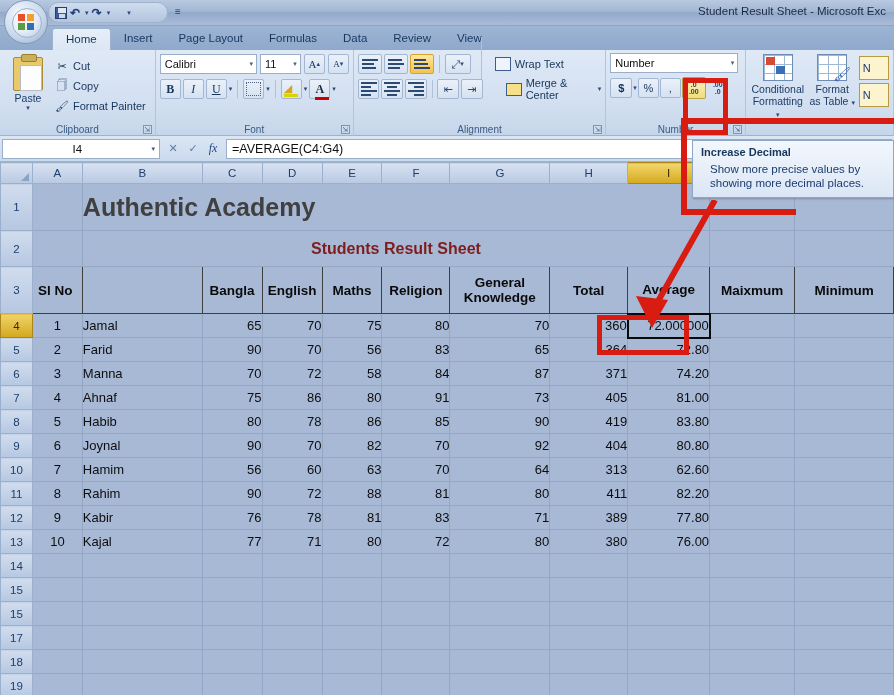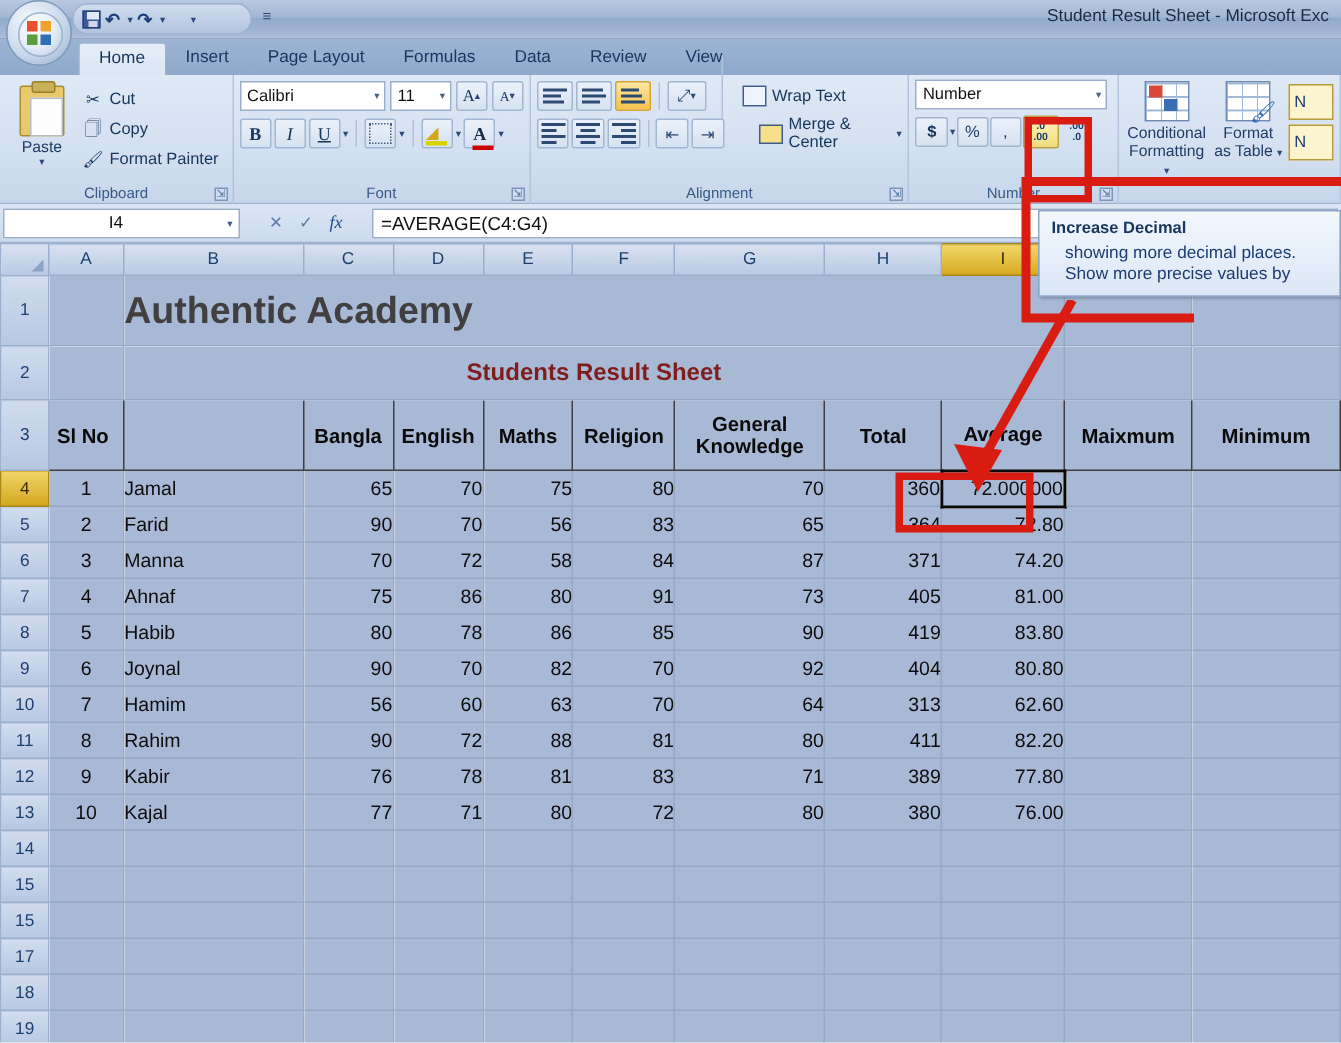--- a/index.html
+++ b/index.html
@@ -225,21 +225,21 @@
   }
   .cellcard {
     height:24px; border:1px solid #b79b3e; background:#fcf3cf;
     font-size:11px; color:#1b3c70; display:flex; align-items:center; padding-left:3px;
   }
 
   
   .fbar {
     height:26px; background:linear-gradient(to bottom,#dbe6f4,#cbdaed);
     border-bottom:1px solid #9db3cf;
-    display:flex; align-items:center; padding:0 2px;gap:11px;
+    display:flex; align-items:center; padding:0 2px;
   }
   .namebox {
     width:158px; height:20px; background:#fff; border:1px solid #9aaec9;
     display:flex; align-items:center; font-size:11.5px; color:#101010;
   }
   .namebox .nv { flex:1; text-align:center; }
   .namebox .na { font-size:7px; color:#3b5a86; padding-right:4px; }
   .fbtns { display:flex; align-items:center; gap:0; padding:0 3px; }
   .fbtn { width:20px; text-align:center; font-size:11px; color:#5d7ba6; }
   .fx { font-family:"Liberation Serif",serif; font-style:italic; font-size:12px; color:#1b4a8a; }
@@ -873,19 +873,19 @@
 
 <div class="anno redbox" style="left:597px;top:315px;width:92px;height:40px;"></div>
 
 <svg class="anno" style="left:600px;top:200px;width:294px;height:130px;" width="294" height="130" viewBox="0 0 294 130">
   <line x1="115" y1="0" x2="52" y2="112" stroke="#d81c12" stroke-width="6"></line>
   <polygon points="52,128 36,96 68,100" fill="#d81c12"></polygon>
 </svg>
 
 <div class="tooltip" style="left:692px;top:140px;width:202px;">
   <div class="tt-title">Increase Decimal</div>
+  <div class="tt-body">Show more precise values by</div>
   <div class="tt-body">showing more decimal places.</div>
-  <div class="tt-body">Show more precise values by</div>
 </div>
 
 <svg class="anno" style="left:676px;top:118px;width:218px;height:98px;" width="218" height="98" viewBox="0 0 218 98">
   <path d="M218 3 L8 3 L8 94 L120 94" fill="none" stroke="#d81c12" stroke-width="6"></path>
 </svg>
 
 </body></html>

